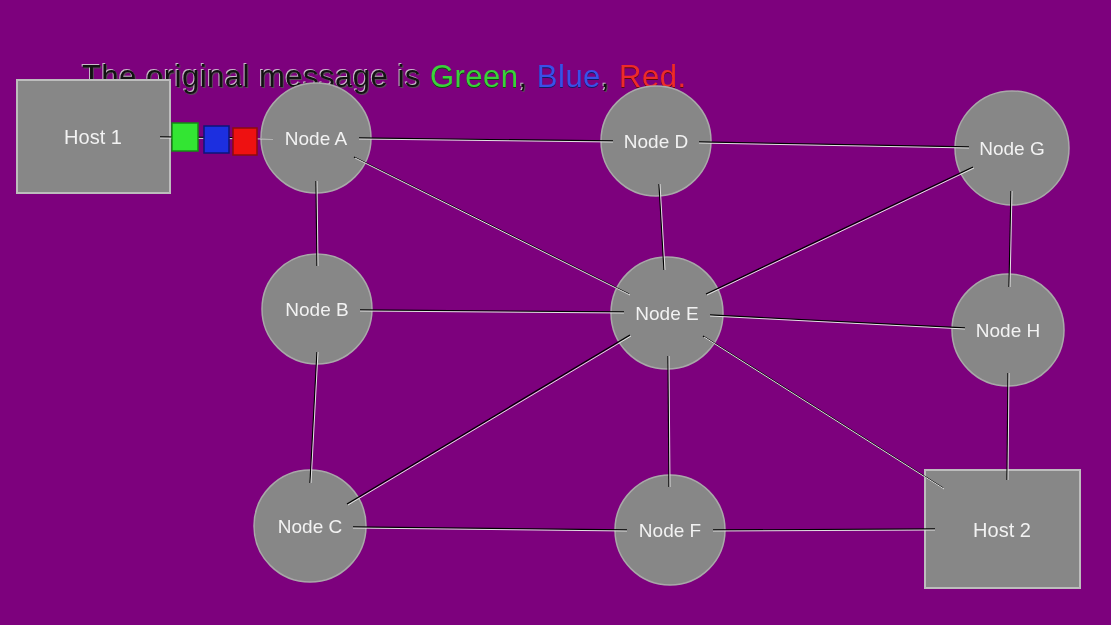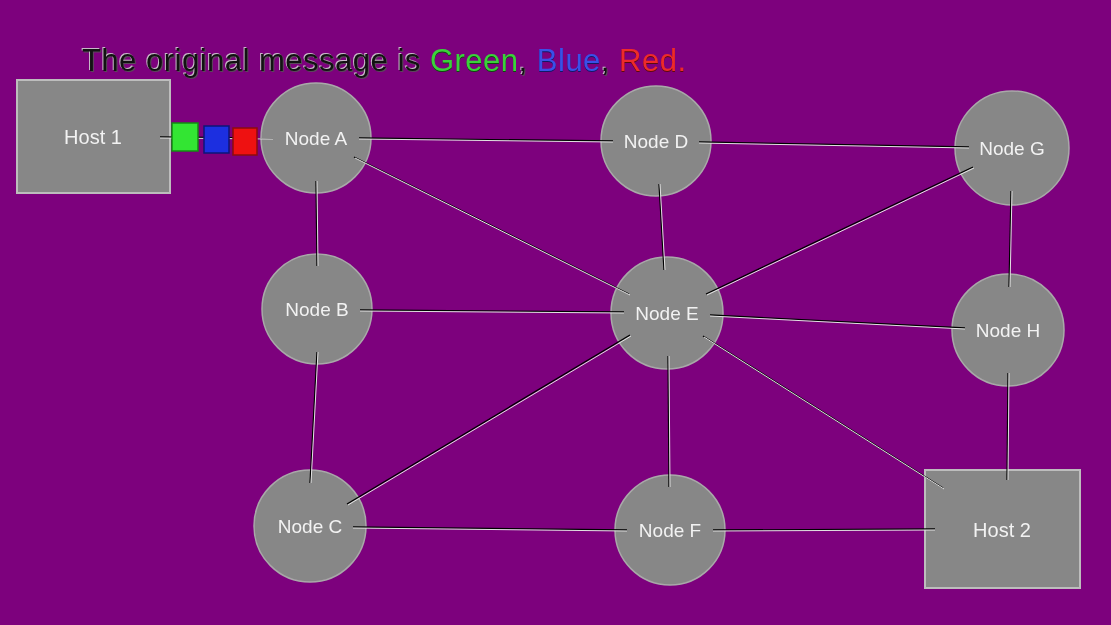--- a/index.html
+++ b/index.html
@@ -4,21 +4,21 @@
 <style>
   html,body{margin:0;padding:0;background:#7d017d;}
   .stage{
     position:relative;
     width:1111px;height:625px;
     background:#7d017d;
     overflow:hidden;
     font-family:"Liberation Sans", sans-serif;
   }
   .banner{
-    position:absolute;left:46px;top:4px;
+    position:absolute;left:46px;top:20px;
     font-size:31px;line-height:38px;letter-spacing:.5px;
     white-space:pre;
   }
   .seg-dark{
     color:#121212;
     text-shadow:-1px -1px 0 #c9b9c9, 1px 1px 0 #5a4a5a;
   }
   .seg-green{color:#3bd13b;text-shadow:0 1px 0 #0a4d0a;}
   .seg-blue{color:#3a50e8;text-shadow:0 1px 0 #101a66;}
   .seg-red{color:#ee2a2a;text-shadow:0 1px 0 #5f0a0a;}

